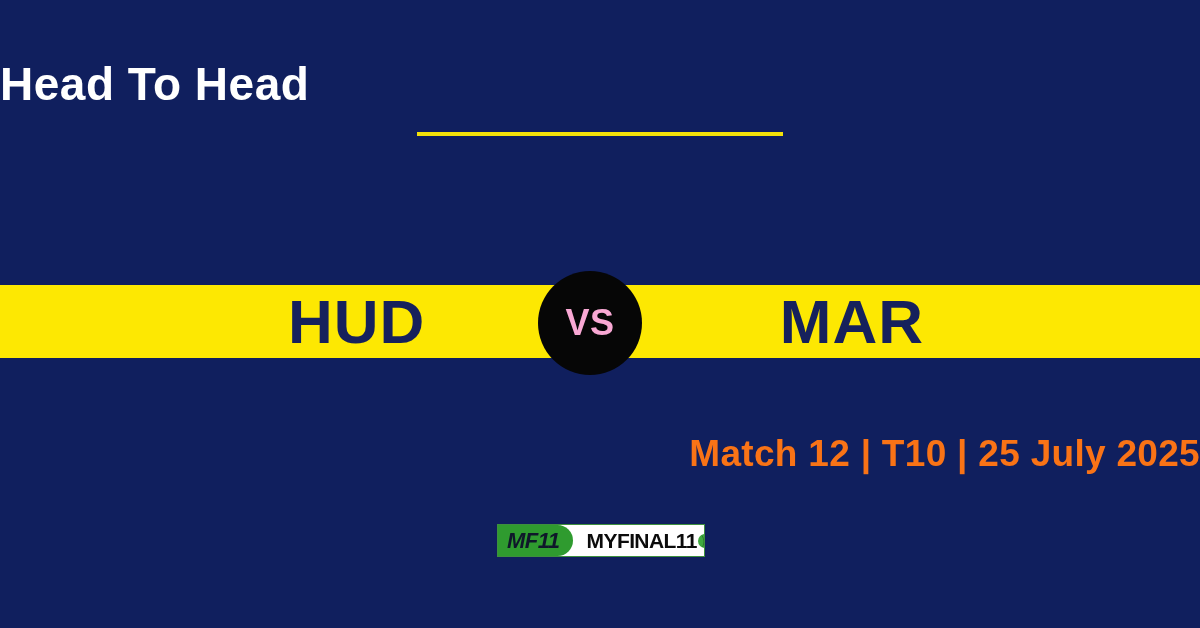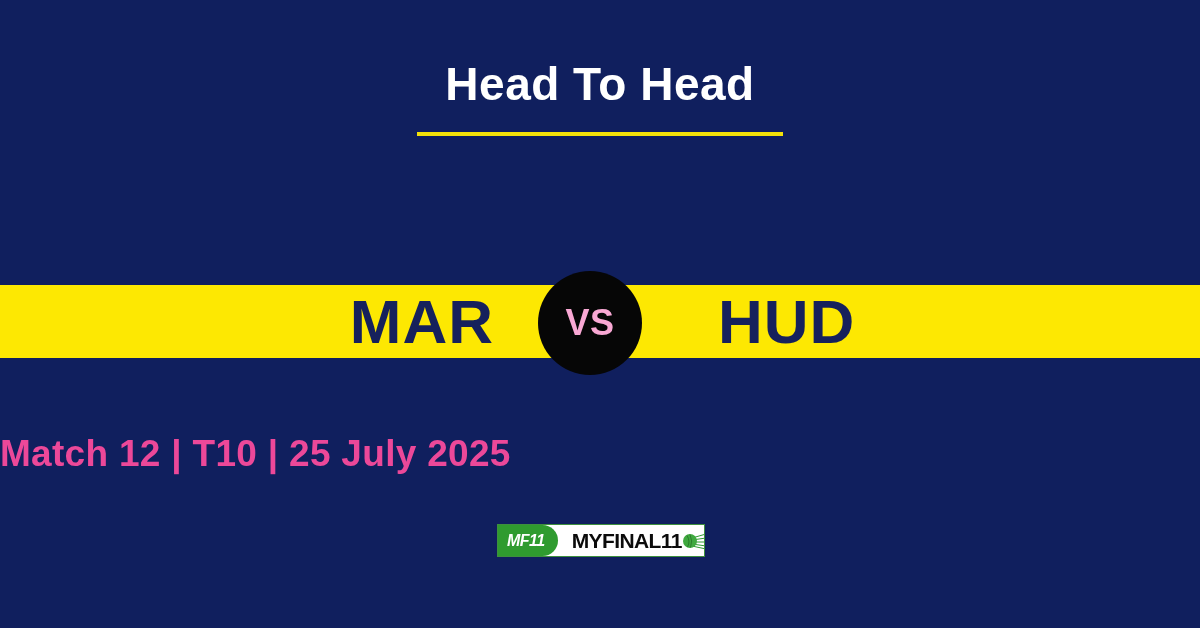--- a/index.html
+++ b/index.html
@@ -23,21 +23,20 @@
     background:#101f5e;
     overflow:hidden;
   }
 
   
   .title-block {
     position:absolute;
     top:60px;
     left:0;
     width:1200px;
-    text-align:center;
   }
   .title {
     font-size:46px;
     font-weight:bold;
     color:#ffffff;
     letter-spacing:0.5px;
     line-height:1.05;
     white-space:nowrap;
   }
   .title-underline {
@@ -114,24 +113,24 @@
     letter-spacing:0.5px;
     line-height:1;
   }
 
   
   .match-details {
     position:absolute;
     top:433px;
     left:0;
     width:1200px;
-    text-align:left;
+    text-align:right;
     font-size:37px;
     font-weight:bold;
-    color:#ec4899;
+    color:#f97316;
     letter-spacing:0.3px;
     white-space:nowrap;
   }
 
   
   .logo {
     position:absolute;
     left:497px;
     top:524px;
     width:208px;
@@ -146,22 +145,22 @@
     position:relative;
     height:100%;
     background:#2f9b2f;
     display:flex;
     align-items:center;
     padding:0 13px 0 9px;
     border-radius:0 18px 18px 0;
     z-index:2;
   }
   .logo-mark-text {
-    color:#ffffff;
-    font-size:16px;
+    color:#0f172a;
+    font-size:22px;
     font-weight:bold;
     font-style:italic;
     letter-spacing:-0.5px;
     line-height:1;
   }
   .logo-word {
     flex:1;
     display:flex;
     align-items:center;
     justify-content:flex-start;
@@ -191,22 +190,22 @@
 
   <div class="title-block">
     <div class="title">Head To Head</div>
     <div class="title-underline"></div>
   </div>
 
 
   <div class="vs-band"></div>
 
   <div class="teams-row">
+    <div class="team-name team-away">HUD</div>
     <div class="team-name team-home">MAR</div>
-    <div class="team-name team-away">HUD</div>
   </div>
 
   <div class="vs-circle">
     <span class="vs-text">VS</span>
   </div>
 
   <div class="match-details">Match 12 | T10 | 25 July 2025</div>
 
   <div class="logo">
     <div class="logo-mark">

